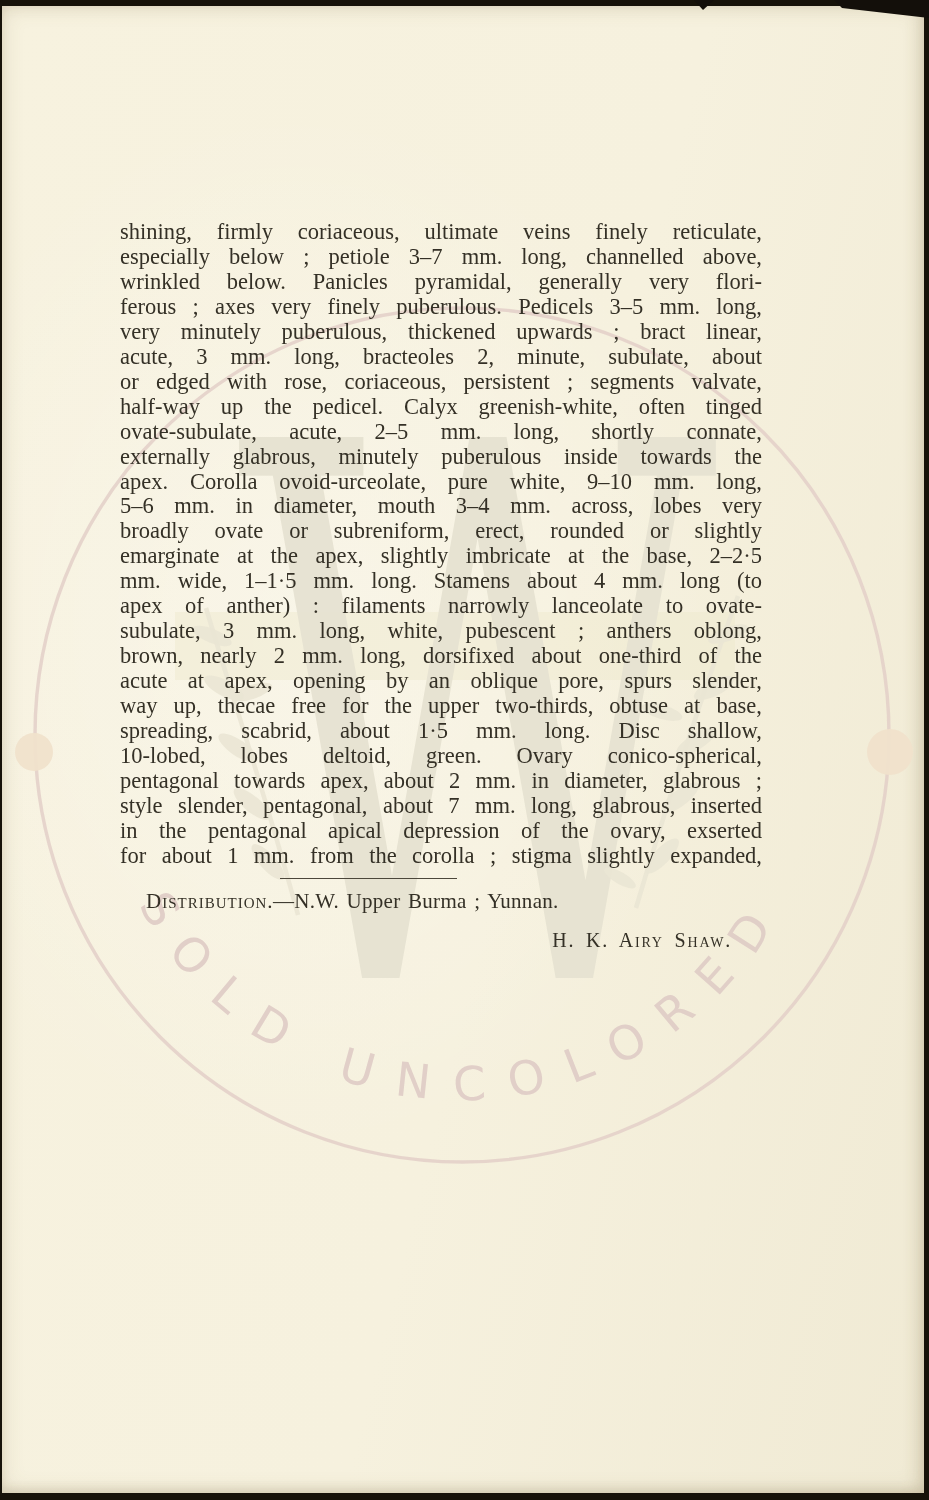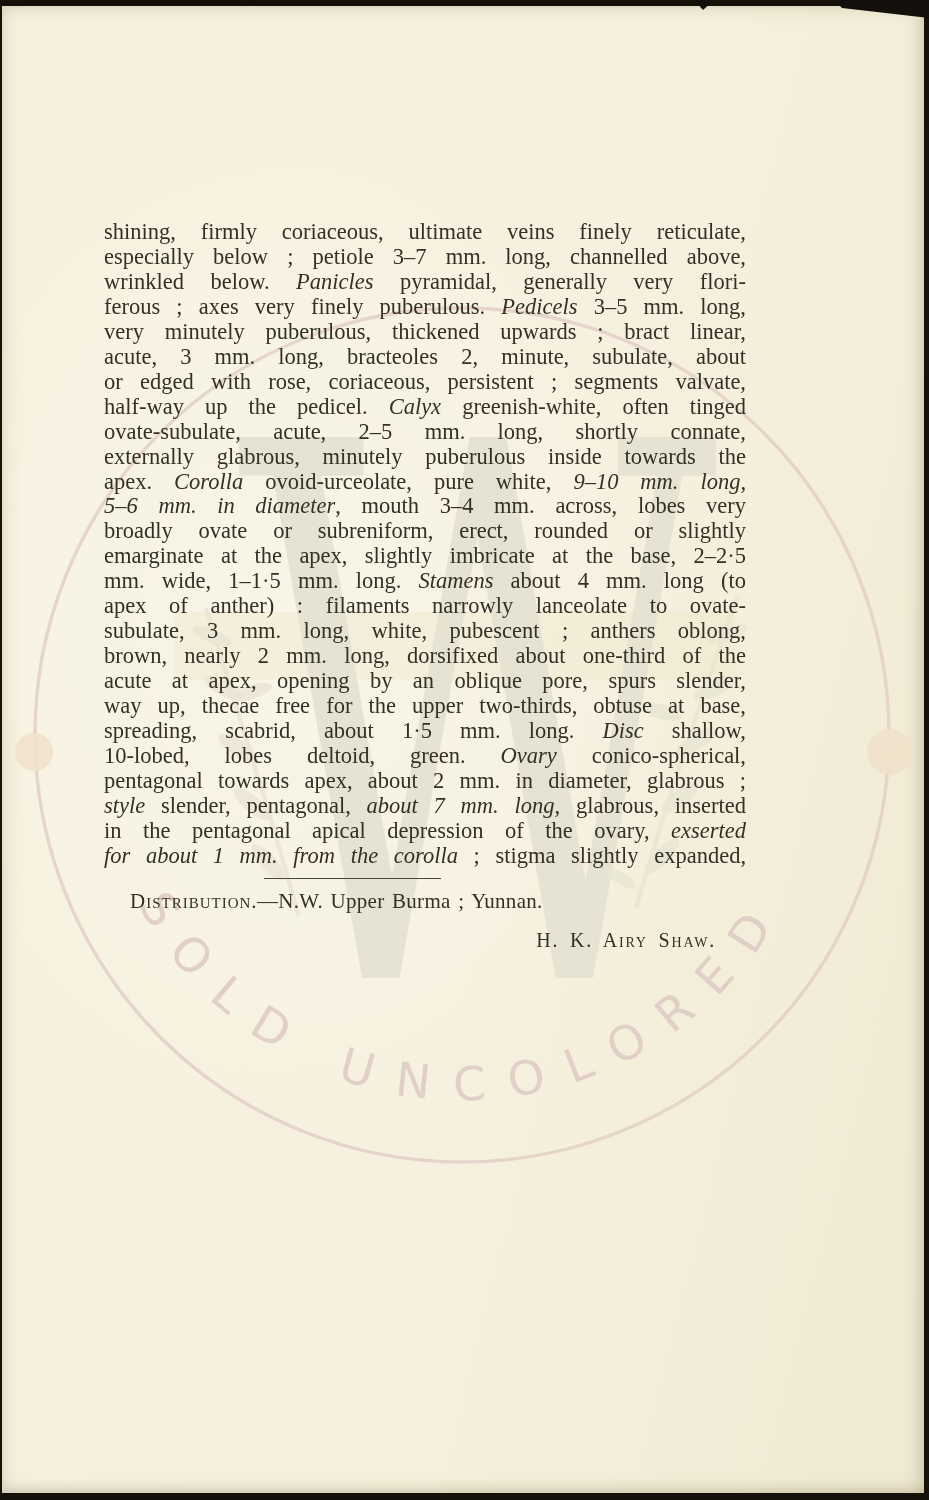--- a/index.html
+++ b/index.html
@@ -15,25 +15,25 @@
   .wm-ring{fill:none;stroke:#e3cfc8;stroke-width:3.4;opacity:0.85;}
   .wm-dot{fill:#f0e2cb;opacity:0.95;}
   .wm-ringtext{font-family:"DejaVu Sans",sans-serif;font-size:47px;letter-spacing:25px;
                fill:#dfccc6;opacity:0.9;}
   .wm-w{font-family:"DejaVu Serif",serif;font-size:742px;fill:#e7e3d2;opacity:0.95;}
   .wm-leaf{fill:#eae6d4;opacity:0.9;}
   .wm-stem{fill:none;stroke:#eae6d4;stroke-width:4.5;opacity:0.9;}
   .wm-band{fill:#eee8cd;opacity:0.45;}
   .edges{position:absolute;left:0;top:0;width:929px;height:1500px;z-index:3;pointer-events:none;}
 
-  .text-col{position:absolute;left:104px;top:220px;width:642px;z-index:2;color:#343026;}
+  .text-col{position:absolute;left:120px;top:220px;width:642px;z-index:2;color:#343026;}
   .bline{font-size:22.5px;line-height:24.95px;text-align:justify;text-align-last:justify;
          -moz-text-align-last:justify;white-space:normal;}
   .bline.last{text-align-last:left;-moz-text-align-last:left;}
-  .it{font-style:italic;}
+  .it{}
   .sc{font-variant:small-caps;}
   .rm{font-style:normal;}
   .rule{width:177px;height:0;border-top:1.7px solid #4c473b;margin:9px 0 0 160px;}
   .dist{font-size:21px;line-height:26px;margin-top:9px;padding-left:26px;
         letter-spacing:0.3px;word-spacing:2px;}
   .dist .sc{letter-spacing:1px;}
   .sig{font-size:20px;line-height:26px;margin-top:13px;text-align:right;padding-right:30px;}
   .sig .sc{letter-spacing:1.8px;word-spacing:4px;}
 </style>
 </head>

